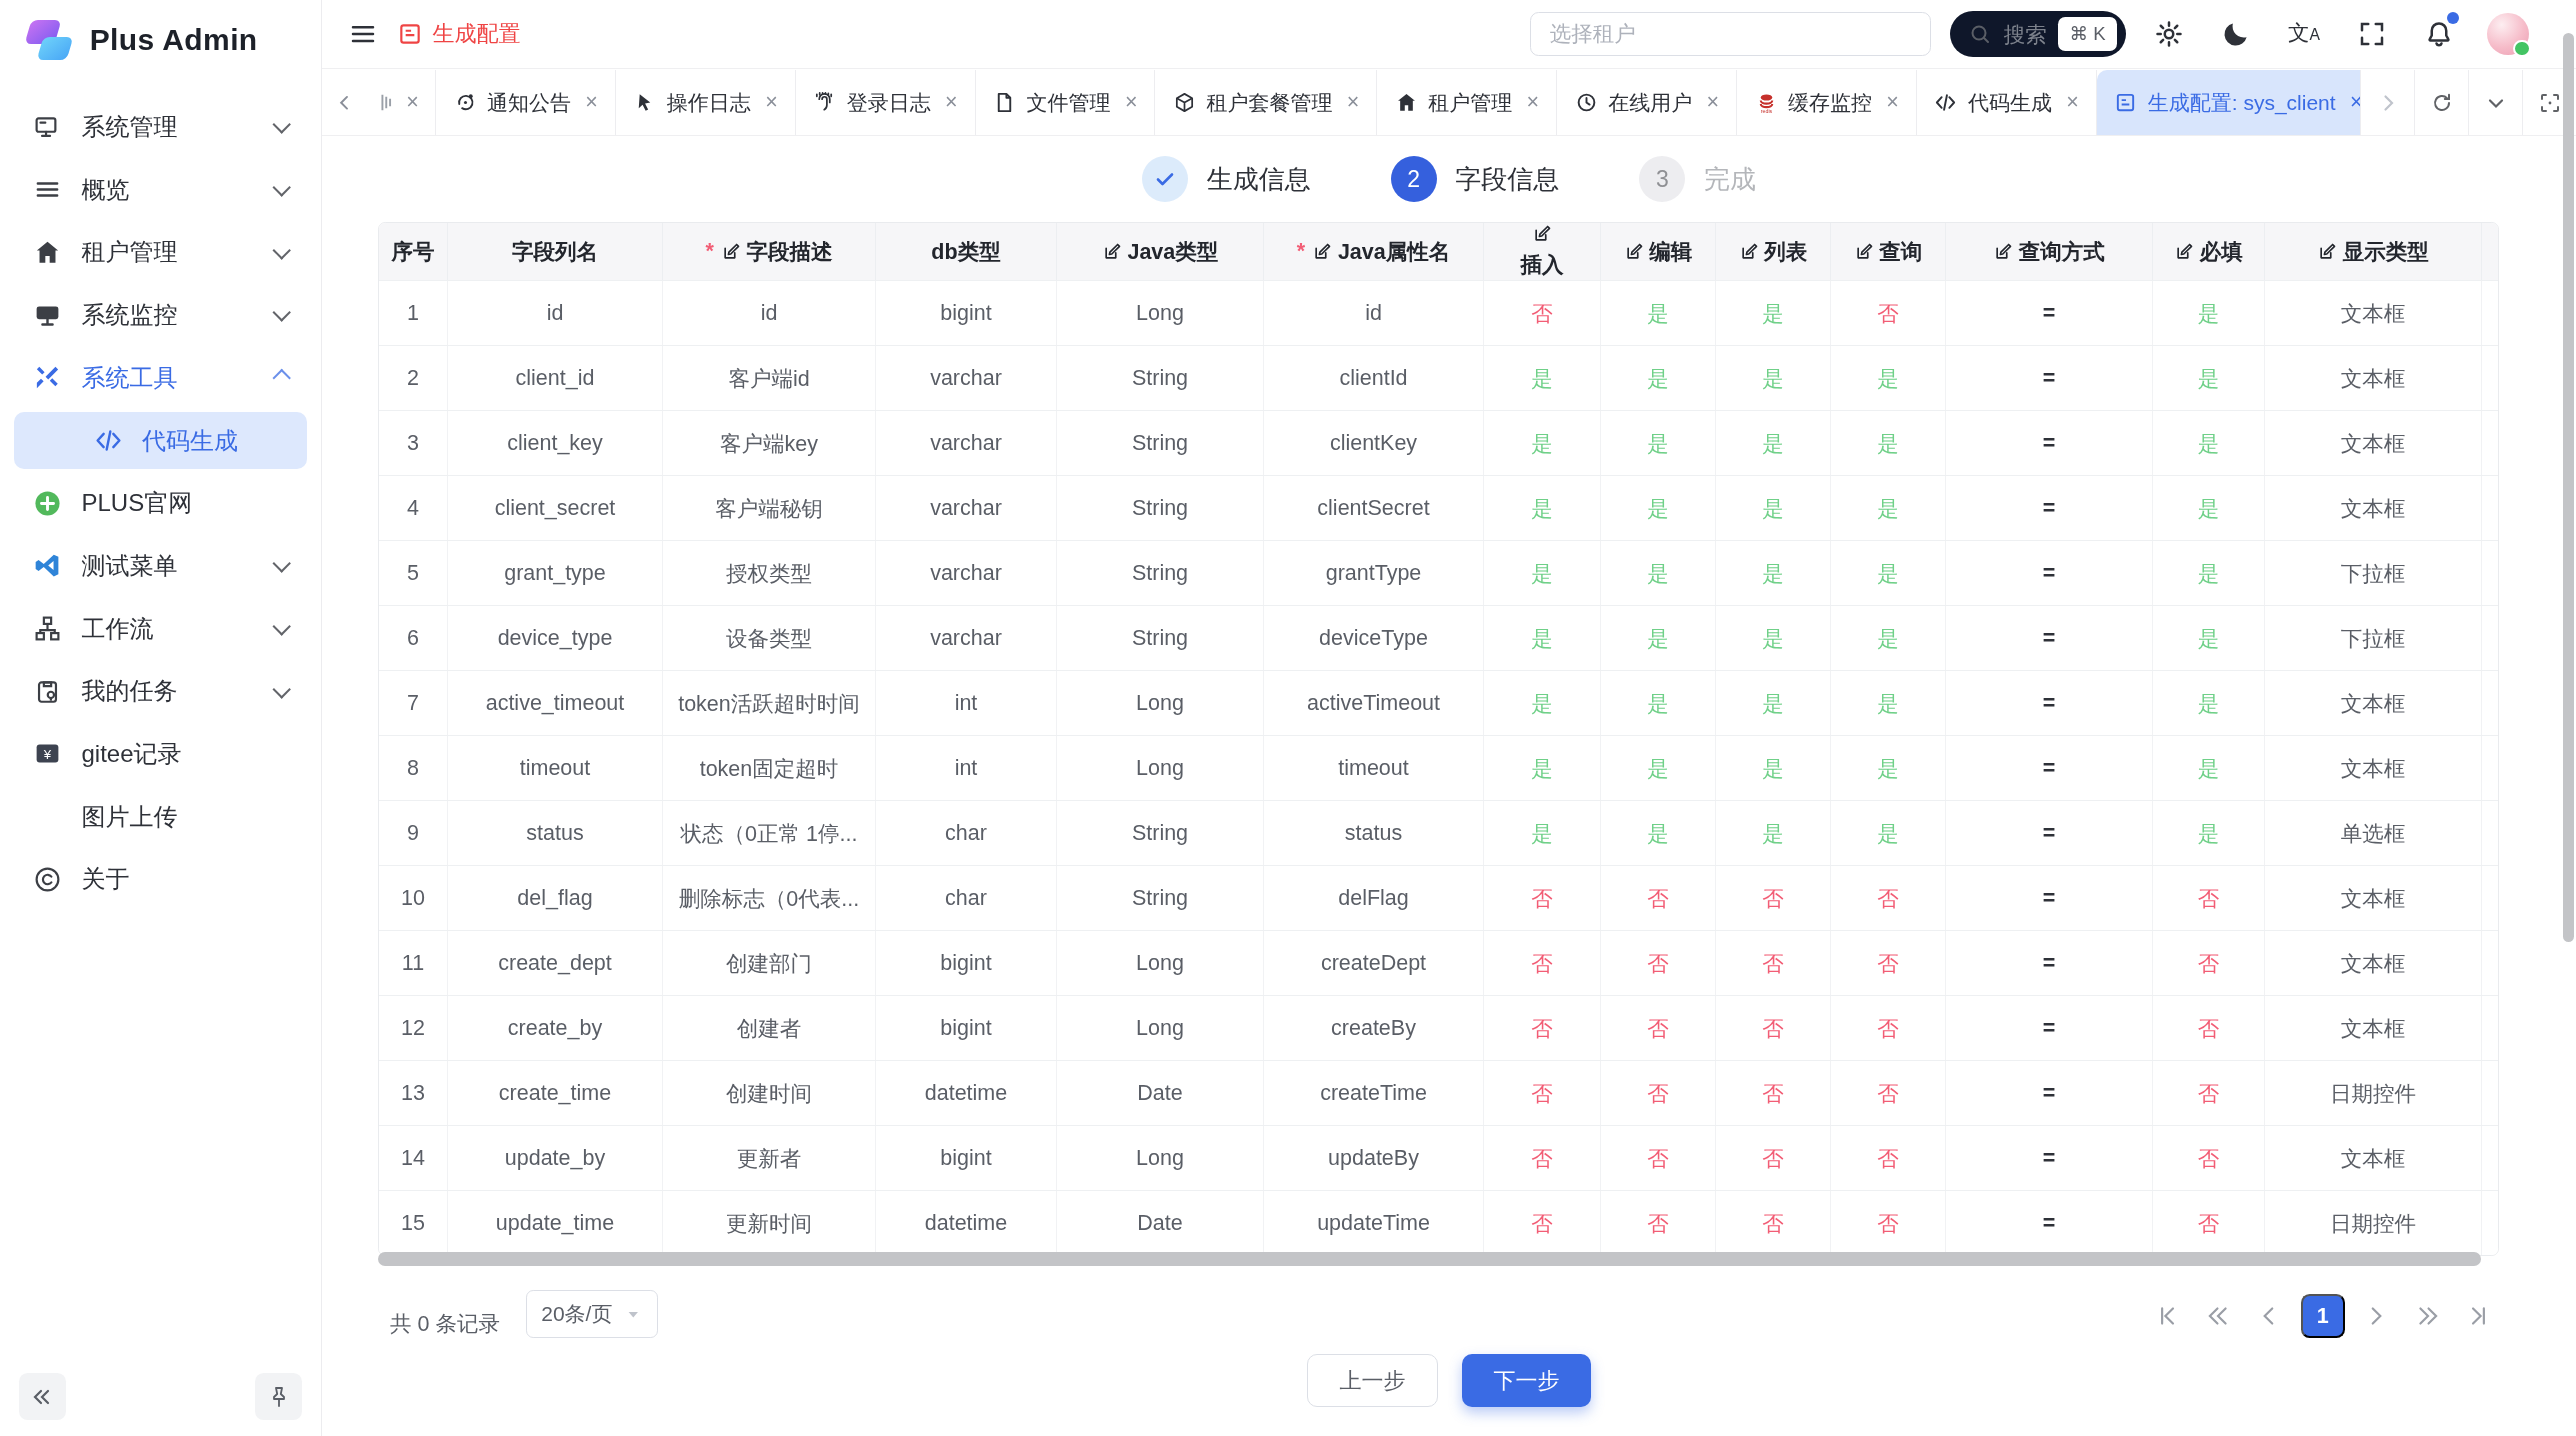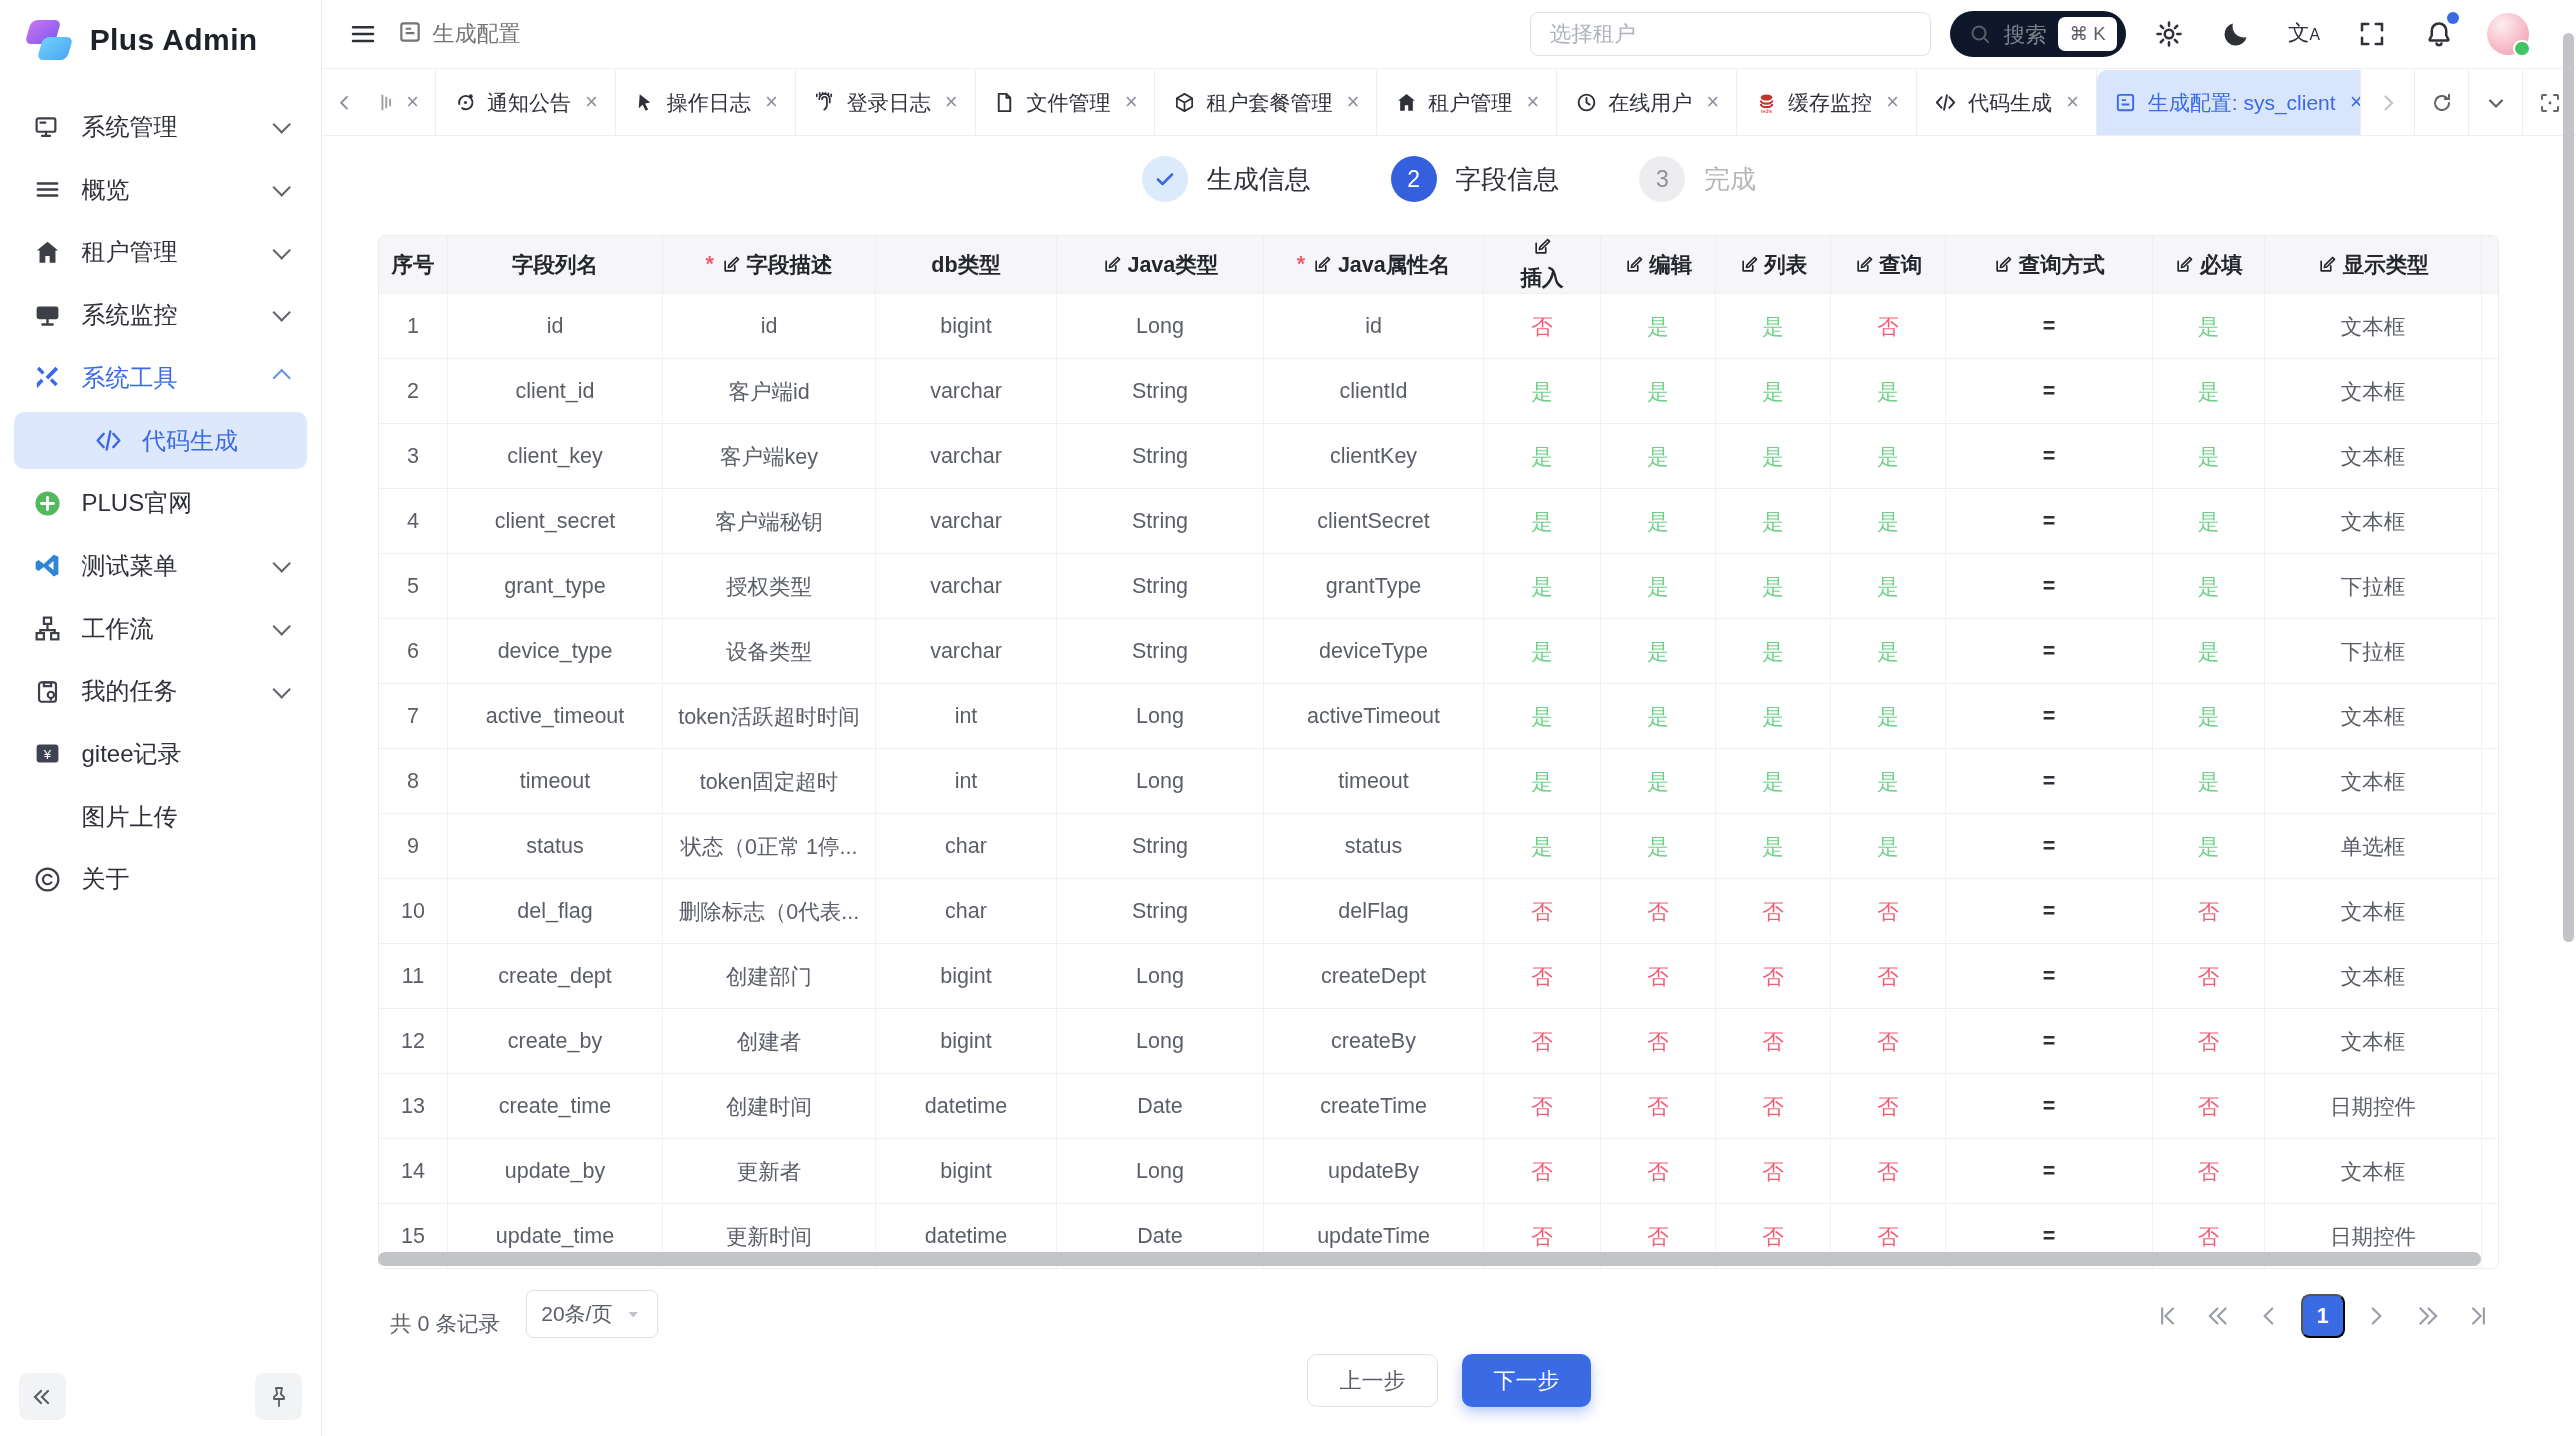--- a/index.html
+++ b/index.html
@@ -33,21 +33,21 @@
   .chev.up{transform:rotate(225deg);}
   .side-foot{flex:none;display:flex;justify-content:space-between;align-items:center;padding:14.3px 18.6px 17px 18.6px;}
   .sf-btn{width:47px;height:47px;border:none;background:#f2f3f5;border-radius:8.6px;color:#5a5e66;
           display:flex;align-items:center;justify-content:center;font-size:24px;cursor:pointer;}
   .sf-btn svg{width:24px;height:24px;}
   
   .topbar{position:absolute;left:322px;right:0;top:0;height:69px;border-bottom:1.4px solid #efeff1;
           display:flex;align-items:center;padding:0 26px;box-sizing:border-box;gap:18.6px;background:#fff;}
   .hamb{border:none;background:none;padding:0;color:#2e3138;cursor:pointer;}
   .hamb svg{width:30px;height:30px;}
-  .crumb{display:flex;gap:10px;font-size:22px;color:#737373;}
+  .crumb{display:flex;align-items:center;gap:10px;font-size:22px;color:#ef4444;}
   .crumb svg{width:26px;height:26px;}
   .tb-spacer{flex:1;}
   .tenant{width:401px;height:44px;border:1.4px solid #dcdfe6;border-radius:8.6px;font-size:21.5px;
           padding:0 18.6px;color:#303133;box-sizing:border-box;outline:none;background:#fff;
           font-family:inherit;}
   .tenant::placeholder{color:#aeb2bb;}
   .searchpill{height:46px;background:#0f172a;border-radius:24px;display:flex;align-items:center;
               gap:11.4px;padding:0 8.6px 0 18.6px;color:#7d828c;font-size:21.5px;cursor:pointer;flex:none;}
   .searchpill svg{width:24px;height:24px;color:#5a5e66;}
   .kbd{background:#fff;border-radius:7.2px;padding:5.7px 11.4px;font-size:18.6px;color:#5a5e66;}
@@ -89,21 +89,21 @@
   .step{display:flex;align-items:center;gap:18.6px;}
   .scircle{width:46px;height:46px;border-radius:50%;display:flex;align-items:center;justify-content:center;
            font-size:23px;flex:none;}
   .scircle.done{background:#dcebfb;}
   .scircle.done svg{width:24px;height:24px;}
   .scircle.active{background:#3560dd;color:#fff;}
   .scircle.pending{background:#ededf0;color:#8f9094;}
   .slabel{font-size:26px;color:#2e3138;}
   .slabel.pending{color:#b4b6ba;}
   
-  .gentable{position:absolute;left:56px;top:99px;width:2121px;border:1.4px solid #e9ebee;border-radius:7.2px;
+  .gentable{position:absolute;left:56px;top:86px;width:2121px;border:1.4px solid #e9ebee;border-radius:7.2px;
             overflow:hidden;background:#fff;box-sizing:border-box;}
   .thead{display:flex;background:#f6f6f8;height:57px;}
   .th{display:flex;align-items:center;justify-content:center;gap:5.7px;font-weight:bold;font-size:21.5px;
       color:#23262d;border-right:1.4px solid #eceef1;box-sizing:border-box;flex:none;}
   .star{color:#f25d75;font-size:21.5px;margin-right:1.4px;}
   .eico{display:flex;}
   .eico svg{width:20px;height:20px;}
   .trow{display:flex;height:64px;border-top:1.4px solid #eef0f2;background:#fff;}
   .td{display:flex;align-items:center;justify-content:center;font-size:21.5px;color:#5a5e66;
       border-right:1.4px solid #f1f2f4;box-sizing:border-box;padding:0 5.7px;flex:none;

